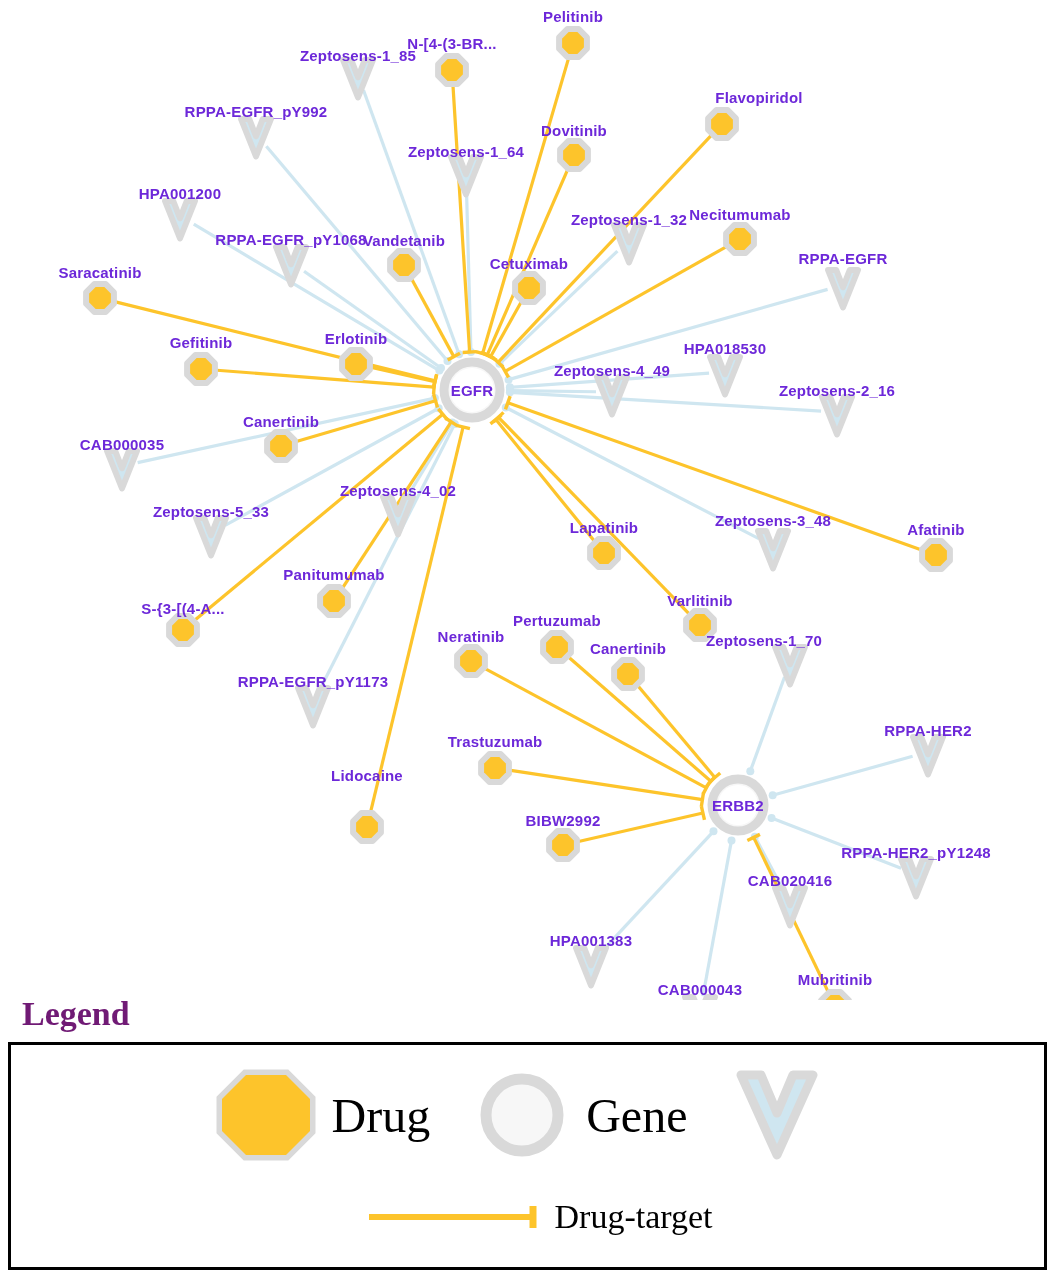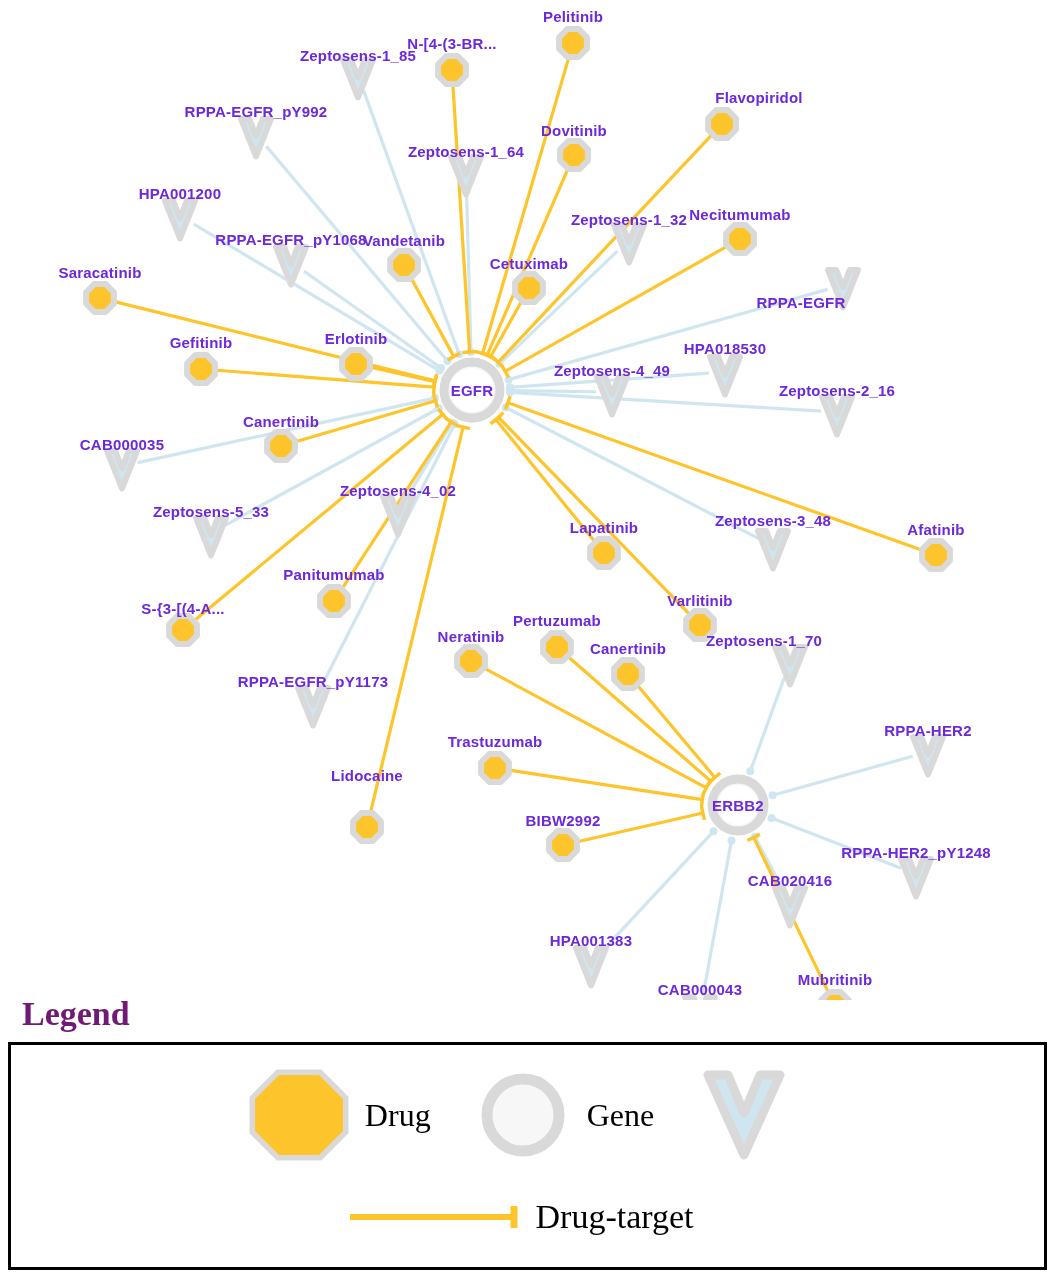--- a/index.html
+++ b/index.html
@@ -61,33 +61,34 @@
     justify-content: center;
     gap: 42px;
   }
   .legend-item {
     display: flex;
     align-items: center;
     gap: 14px;
   }
   .legend-text {
     font-family: "Liberation Serif", serif;
-    font-size: 32px;
+    font-size: 48px;
     color: #000000;
   }
   .legend-row2 {
     position: absolute;
     left: 0;
     top: 1182px;
     width: 1039px;
     height: 70px;
     display: flex;
     align-items: center;
     justify-content: center;
     gap: 70px;
+    padding-left: 19px;
   }
   .legend-edge-item {
     display: flex;
     align-items: center;
     gap: 10px;
   }
   .legend-edge-text {
     font-family: "Liberation Serif", serif;
     font-size: 34px;
     color: #000000;
@@ -239,21 +240,21 @@
     </g>
 </svg>
 
 <div id="labels">
     <div class="node-label" style="left: 358px; top: 55px;">Zeptosens-1_85</div>
     <div class="node-label" style="left: 256px; top: 111px;">RPPA-EGFR_pY992</div>
     <div class="node-label" style="left: 466px; top: 151px;">Zeptosens-1_64</div>
     <div class="node-label" style="left: 180px; top: 193px;">HPA001200</div>
     <div class="node-label" style="left: 629px; top: 219px;">Zeptosens-1_32</div>
     <div class="node-label" style="left: 291px; top: 239px;">RPPA-EGFR_pY1068</div>
-    <div class="node-label" style="left: 801px; top: 258px; margin-top: 44px;">RPPA-EGFR</div>
+    <div class="node-label" style="left: 843px; top: 258px;">RPPA-EGFR</div>
     <div class="node-label" style="left: 725px; top: 348px;">HPA018530</div>
     <div class="node-label" style="left: 612px; top: 370px;">Zeptosens-4_49</div>
     <div class="node-label" style="left: 837px; top: 390px;">Zeptosens-2_16</div>
     <div class="node-label" style="left: 122px; top: 444px;">CAB000035</div>
     <div class="node-label" style="left: 211px; top: 511px;">Zeptosens-5_33</div>
     <div class="node-label" style="left: 398px; top: 490px;">Zeptosens-4_02</div>
     <div class="node-label" style="left: 773px; top: 520px;">Zeptosens-3_48</div>
     <div class="node-label" style="left: 764px; top: 640px;">Zeptosens-1_70</div>
     <div class="node-label" style="left: 313px; top: 681px;">RPPA-EGFR_pY1173</div>
     <div class="node-label" style="left: 928px; top: 730px;">RPPA-HER2</div>

